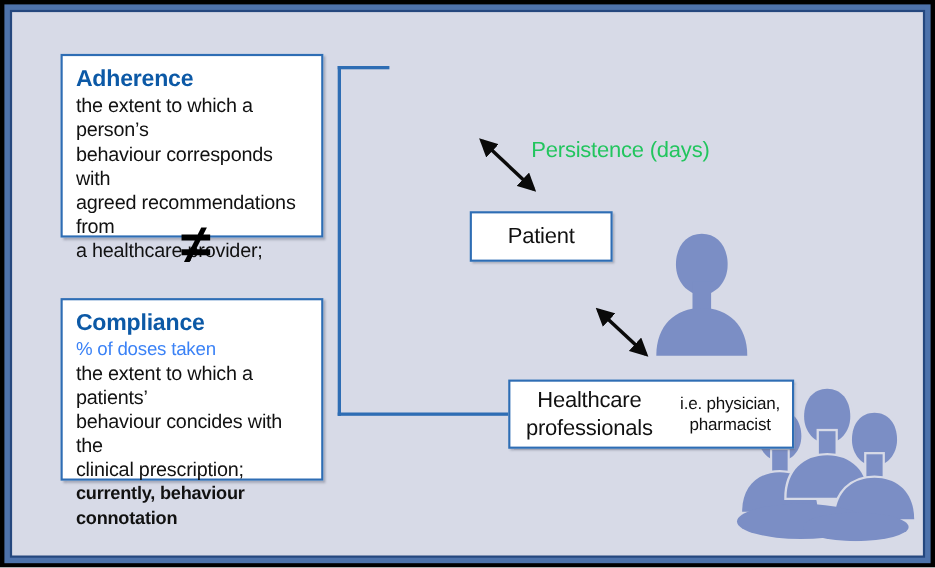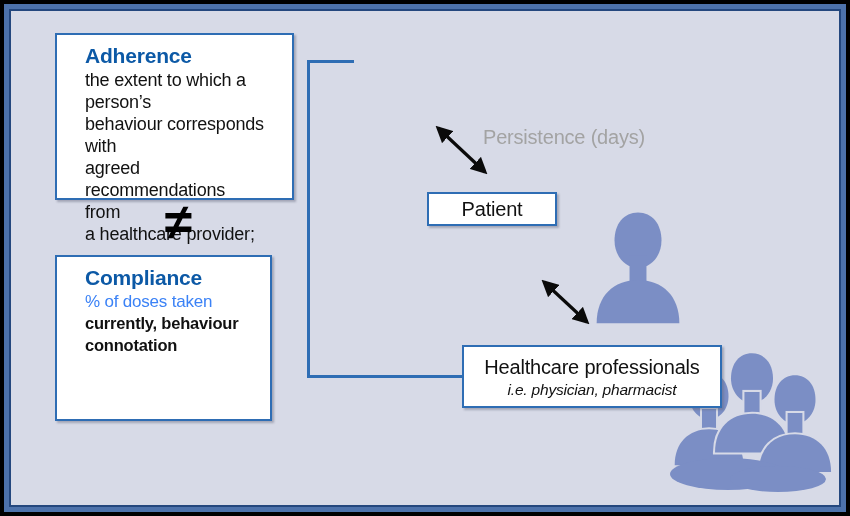--- a/index.html
+++ b/index.html
@@ -11,37 +11,37 @@
   }
   .frame-steel   { position:absolute; inset:4px;  background:#4d72ab; }
   .frame-navy    { position:absolute; inset:9px;  background:#24477e; }
   .frame-content { position:absolute; inset:11px; background:#d7dae7; }
 
   .wbox {
     position:absolute; background:#fff; border:2px solid #2e6db4;
     box-shadow:2px 2px 2px rgba(100,105,125,0.45);
     box-sizing:border-box; color:#111;
   }
-  .def-box { padding:8px 28px; }
+  .def-box { padding:8px 12px;margin-top:16px; }
   .box-title { color:#0c59a6; font-weight:bold; font-size:21px; line-height:26px; }
   .box-sub   { color:#3b82f6; font-size:17px; line-height:21px; }
   .box-body  { font-size:18px; line-height:22px; white-space:pre-line; }
   .box-em    { font-size:16.5px; line-height:22px; font-weight:bold; white-space:pre-line; }
 
   .node-box { display:flex; align-items:center; justify-content:center;
               text-align:center; font-size:20px; line-height:25px; white-space:pre-line; }
-  .node-sub { font-size:15.5px; line-height:19px;font-style:italic; }
+  .node-sub { font-size:15.5px; line-height:19px; }
 
   .neq { position:absolute; left:138px; top:192px; width:80px; height:62px;
          text-align:center; font-size:50px; font-weight:bold; color:#000;
          font-style:normal; line-height:60px; }
 
   .line { position:absolute; background:#2e6db4; }
 
-  .arrow-label { position:absolute; font-size:20px; color:#a3a3a3; }
+  .arrow-label { position:absolute; font-size:20px; color:#22c55e; }
 
   .overlay { position:absolute; left:0; top:0; }
   .silhouette { fill:#7b8ec5; }
   .sil-sep { stroke:#d7dae7; stroke-width:5; paint-order:stroke; }
 </style>
 </head>
 <body>
 
 <div class="canvas">
 
@@ -86,33 +86,36 @@
   <div class="wbox def-box" style="left:55px; top:33px; width:239px; height:167px;">
     <div class="box-title">Adherence</div>
     <div class="box-body">the extent to which a person’s
 behaviour corresponds with
 agreed recommendations from
 a healthcare provider;</div>
   </div>
 
   <div class="neq">≠</div>
 
-  <div class="wbox def-box" style="left:55px; top:255px; width:217px; height:166px;">
+  <div class="wbox def-box" style="left:55px; top:255px; width:239px; height:166px;">
     <div class="box-title">Compliance</div>
     <div class="box-sub">% of doses taken</div>
+    <div class="box-body">the extent to which a patients’
+behaviour concides with the
+clinical prescription;</div>
     <div class="box-em">currently, behaviour
 connotation</div>
   </div>
 
 
-  <div class="wbox node-box" style="left:427px; top:192px; width:130px; height:34px;">
+  <div class="wbox node-box" style="left:427px; top:192px; width:130px; height:46px;">
     <div>Patient</div>
   </div>
 
-  <div class="wbox node-box" style="left:462px; top:345px; width:260px; height:63px; flex-direction:column;">
+  <div class="wbox node-box" style="left:462px; top:345px; width:260px; height:63px; flex-direction:row;">
     <div>Healthcare professionals</div>
     <div class="node-sub">i.e. physician, pharmacist</div>
   </div>
 
   <svg class="overlay" width="850" height="516" viewBox="0 0 850 516" style="pointer-events:none;">
     <defs>
       <marker id="arr" viewBox="0 0 10 10" refX="8" refY="5" markerWidth="5.2" markerHeight="5.2" orient="auto-start-reverse">
         <path d="M0 0 L10 5 L0 10 Z" fill="#0a0a0a"></path>
       </marker>
     </defs>

